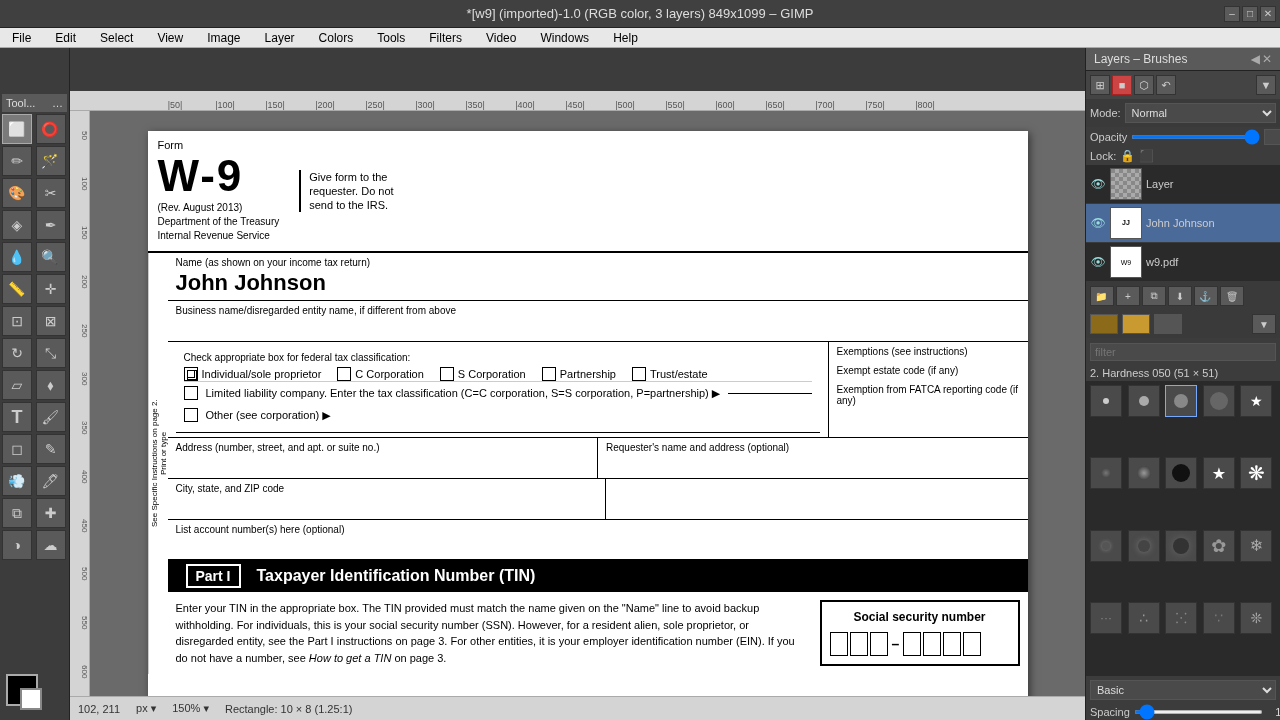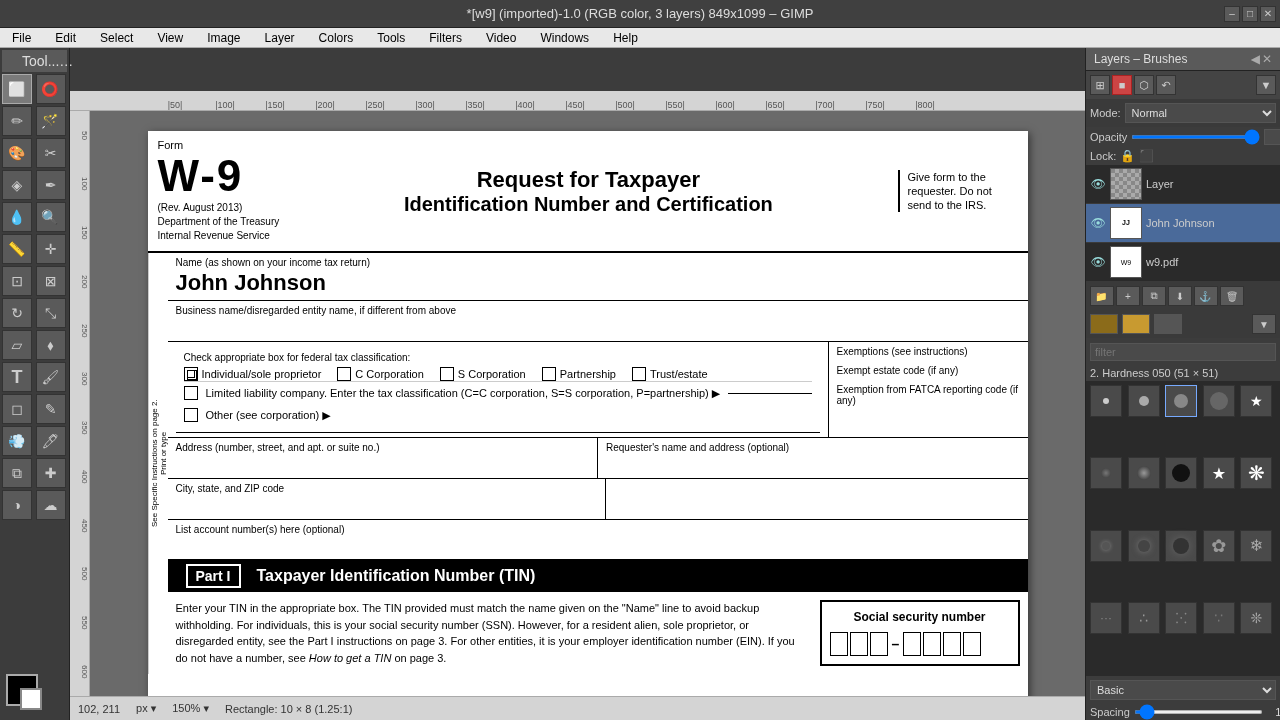--- a/index.html
+++ b/index.html
@@ -61,26 +61,27 @@
       width: 70px;
       background: #3c3c3c;
       display: flex;
       flex-direction: column;
       border-right: 1px solid #222;
       padding: 2px;
     }
     #toolbox-title {
       background: #5a5a5a;
       color: #ddd;
-      font-size: 14px;
-      padding: 3px 20px;
+      font-size: 11px;
+      padding: 3px 4px;
       display: flex;
       align-items: center;
       justify-content: space-between;
       margin-bottom: 2px;
+      margin-top: 44px;
     }
     .tool-grid {
       display: grid;
       grid-template-columns: 1fr 1fr;
       gap: 2px;
     }
     .tool-btn {
       width: 30px; height: 30px;
       background: #5a5a5a;
       border: 1px solid #333;
@@ -775,24 +776,20 @@
           <div class="form-header">
             <div class="form-number">
               <span class="form-label">Form</span>
               <span class="w9-title">W-9</span>
               <div class="form-sub">
                 <div>(Rev. August 2013)</div>
                 <div>Department of the Treasury</div>
                 <div>Internal Revenue Service</div>
               </div>
             </div>
-            <div class="form-main-title">
-              <h2>Request for Taxpayer</h2>
-              <h3>Identification Number and Certification</h3>
-            </div>
             <div class="form-right-box">
               <span>Give form to the requester. Do not send to the IRS.</span>
             </div>
           </div>
 
           <div class="form-body">
 
             <div class="side-label">
               <span>See Specific Instructions on page 2.</span>
               <span style="margin-top:20px;">Print or type</span>

